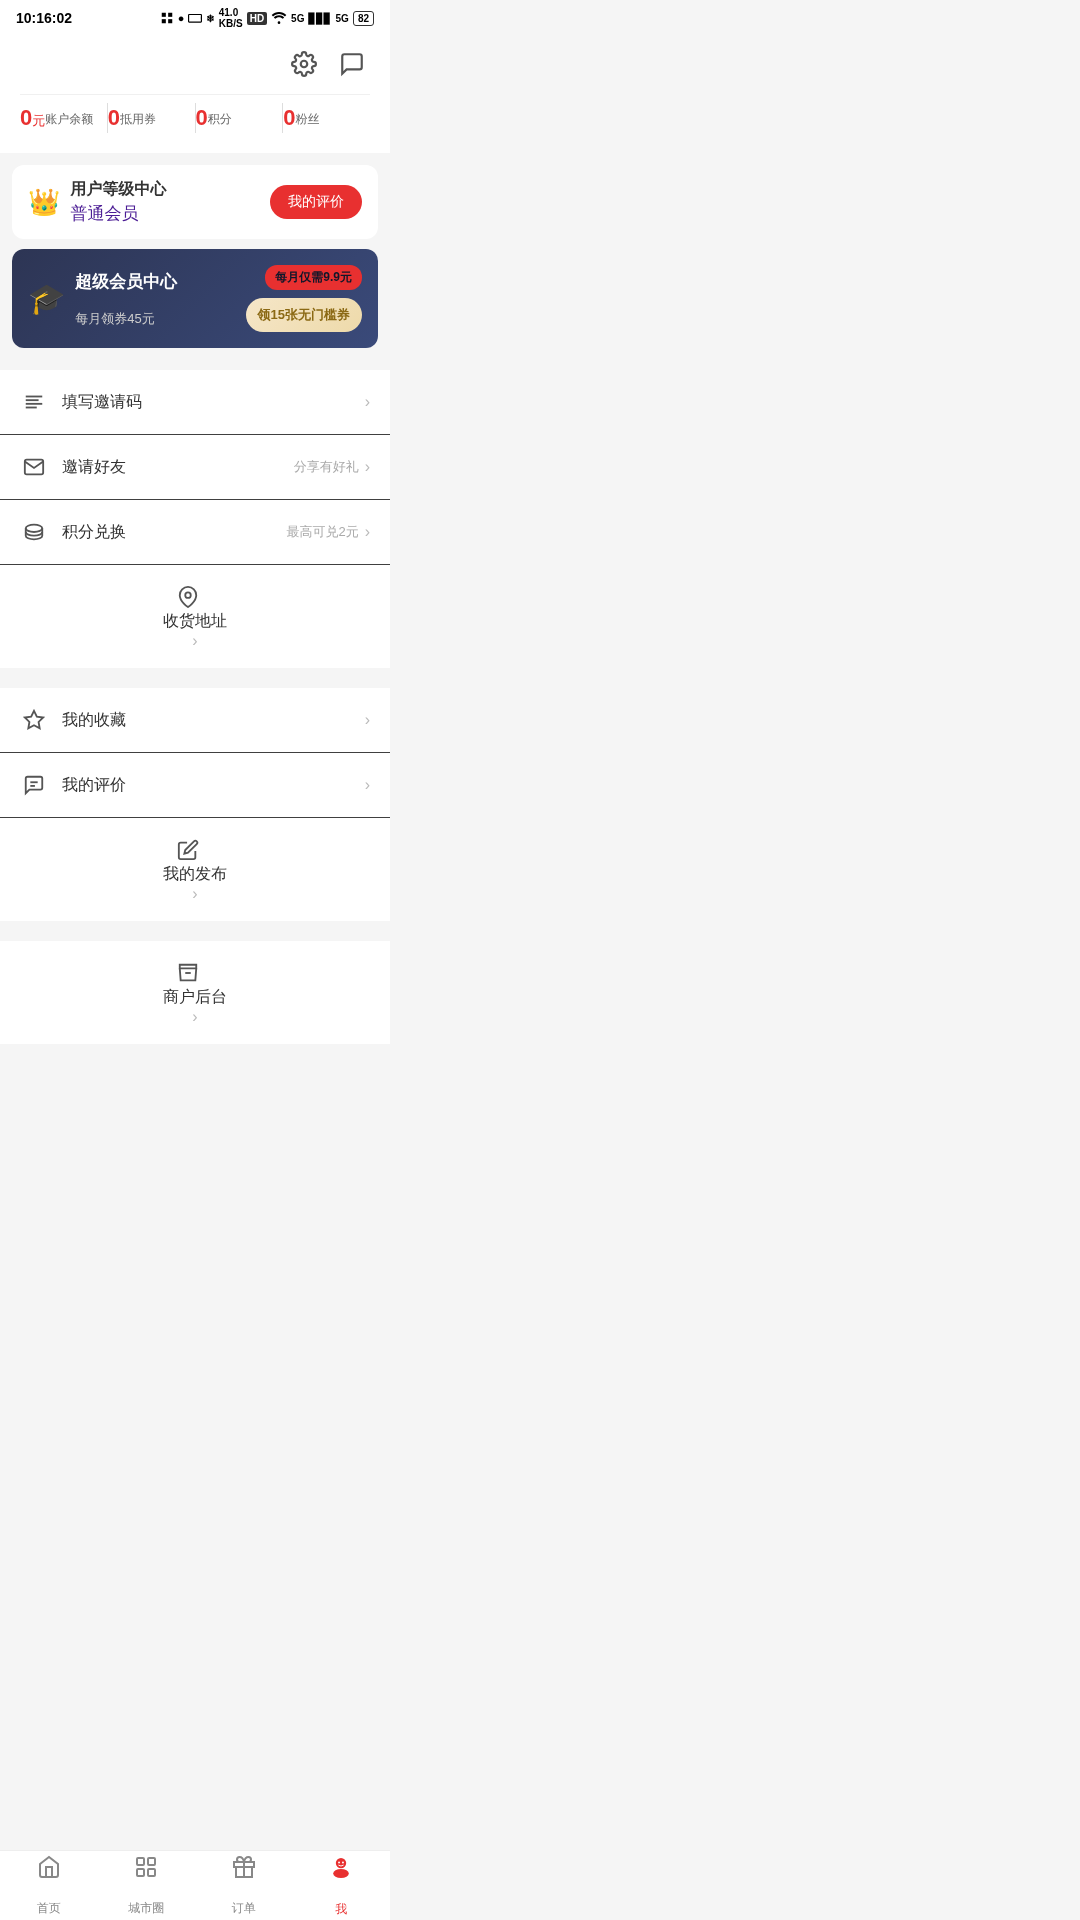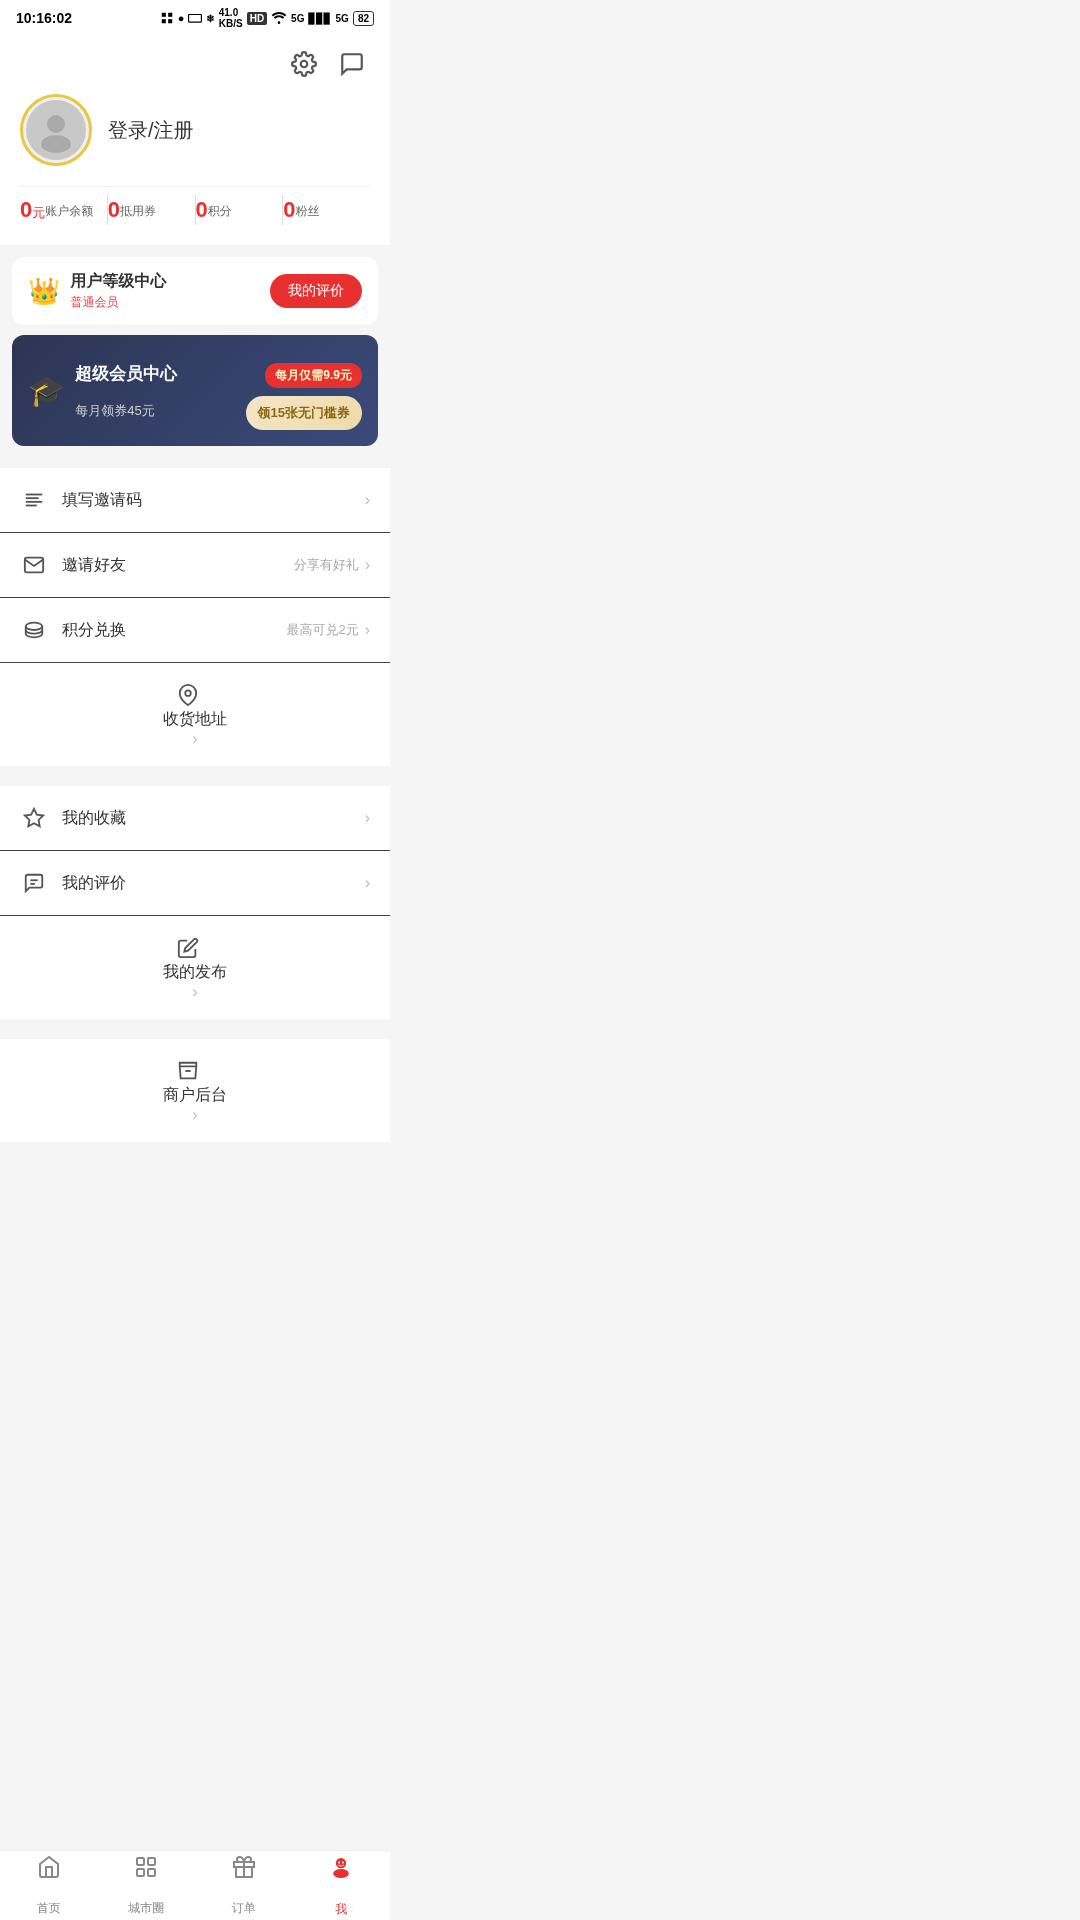--- a/index.html
+++ b/index.html
@@ -135,21 +135,21 @@
       align-items: center;
       justify-content: space-between;
     }
     .vip-left {
       display: flex;
       align-items: center;
       gap: 10px;
     }
     .vip-crown { font-size: 26px; }
     .vip-title { font-size: 16px; font-weight: 600; color: #333; }
-    .vip-sub { font-size: 12px; color: #ef4444; margin-top: 2px; }
+    .vip-sub { font-size: 17px; color: #4c1d95; margin-top: 2px; }
     .vip-btn {
       background: #e83030;
       color: #fff;
       border: none;
       border-radius: 20px;
       padding: 8px 18px;
       font-size: 14px;
       font-weight: 500;
       cursor: pointer;
     }
@@ -173,26 +173,25 @@
     .super-vip-title { font-size: 17px; font-weight: 600; color: #fff; }
     .super-vip-sub { font-size: 13px; color: #ccc; margin-top: 17px; }
     .super-vip-right {
       display: flex;
       flex-direction: column;
       align-items: flex-end;
       gap: 8px;
     }
     .price-badge {
       background: #e83030;
-      color: #fef9c3;
+      color: #0f172a;
       font-size: 12px;
       font-weight: 600;
       padding: 4px 10px;
       border-radius: 12px;
-      margin-top: 12px;
     }
     .coupon-btn {
       background: linear-gradient(135deg, #f5e6c8, #eedaaa);
       color: #8b6914;
       font-size: 13px;
       font-weight: 600;
       padding: 8px 12px;
       border-radius: 20px;
       border: none;
       cursor: pointer;
@@ -314,31 +313,20 @@
         <path d="M19.4 15a1.65 1.65 0 0 0 .33 1.82l.06.06a2 2 0 0 1-2.83 2.83l-.06-.06a1.65 1.65 0 0 0-1.82-.33 1.65 1.65 0 0 0-1 1.51V21a2 2 0 0 1-4 0v-.09A1.65 1.65 0 0 0 9 19.4a1.65 1.65 0 0 0-1.82.33l-.06.06a2 2 0 0 1-2.83-2.83l.06-.06A1.65 1.65 0 0 0 4.68 15a1.65 1.65 0 0 0-1.51-1H3a2 2 0 0 1 0-4h.09A1.65 1.65 0 0 0 4.6 9a1.65 1.65 0 0 0-.33-1.82l-.06-.06a2 2 0 0 1 2.83-2.83l.06.06A1.65 1.65 0 0 0 9 4.68a1.65 1.65 0 0 0 1-1.51V3a2 2 0 0 1 4 0v.09a1.65 1.65 0 0 0 1 1.51 1.65 1.65 0 0 0 1.82-.33l.06-.06a2 2 0 0 1 2.83 2.83l-.06.06A1.65 1.65 0 0 0 19.4 9a1.65 1.65 0 0 0 1.51 1H21a2 2 0 0 1 0 4h-.09a1.65 1.65 0 0 0-1.51 1z"></path>
       </svg>
     </div>
     <div class="header-icon">
       <svg width="26" height="26" viewBox="0 0 24 24" fill="none" stroke="#555" stroke-width="2">
         <path d="M21 15a2 2 0 0 1-2 2H7l-4 4V5a2 2 0 0 1 2-2h14a2 2 0 0 1 2 2z"></path>
       </svg>
     </div>
   </div>
 
-  <div class="profile-section">
-    <div class="avatar-wrapper">
-      <div class="avatar-icon">
-        <svg viewBox="0 0 48 48" fill="none">
-          <circle cx="24" cy="18" r="9" fill="#aaa"></circle>
-          <ellipse cx="24" cy="38" rx="15" ry="9" fill="#aaa"></ellipse>
-        </svg>
-      </div>
-    </div>
-    <span class="profile-name">登录/注册</span>
-  </div>
 
   <div class="stats-row">
     <div class="stat-item">
       <div class="stat-value">
         <span>0</span><span class="unit">元</span>
       </div>
       <div class="stat-label">账户余额</div>
     </div>
     <div class="stat-divider"></div>
     <div class="stat-item">

